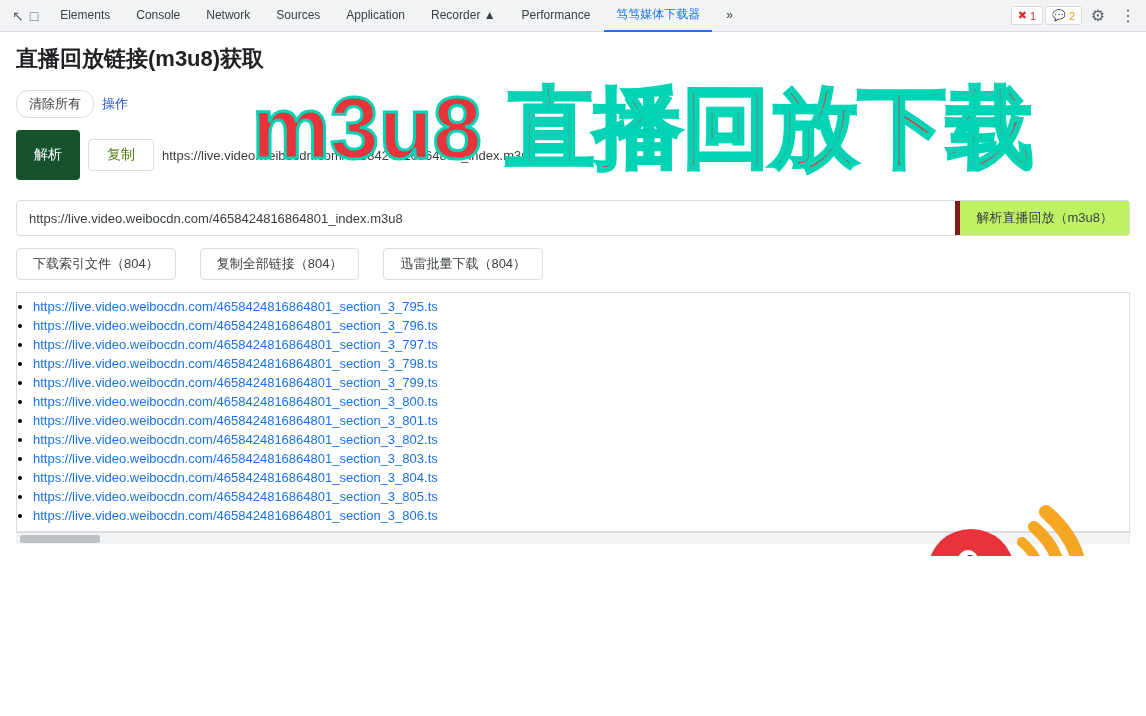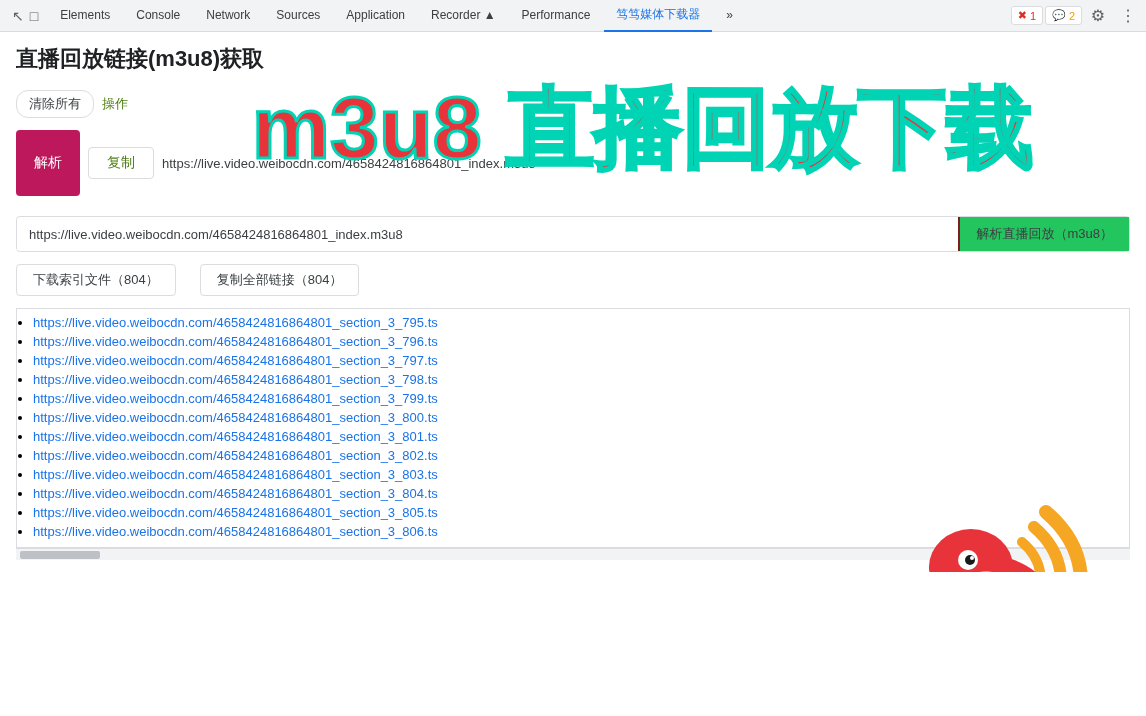--- a/index.html
+++ b/index.html
@@ -112,33 +112,33 @@
       border: 1px solid #dadce0;
       background: #fff;
       border-radius: 12px;
       cursor: pointer;
       font-size: 13px;
       color: #3c4043;
     }
 
     .operation-label {
       font-size: 13px;
-      color: #4d7c0f;
+      color: #1d4ed8;
     }
 
     
     .url-row {
       display: flex;
       align-items: center;
       gap: 8px;
       margin-bottom: 20px;
     }
     .btn-analyze {
-      padding: 24px 18px;
-      background: #be185d;
+      padding: 16px 18px;
+      background: #14532d;
       color: #fff;
       border: none;
       border-radius: 4px;
       cursor: pointer;
       font-size: 14px;
     }
     .btn-copy {
       padding: 6px 18px;
       background: #fff;
       color: #4d7c0f;
@@ -181,23 +181,23 @@
     .search-input {
       flex: 1;
       padding: 8px 12px;
       border: none;
       outline: none;
       font-size: 13px;
       color: #3c4043;
     }
     .btn-parse-replay {
       padding: 8px 16px;
-      background: #22c55e;
+      background: #bef264;
       border: none;
-      border-left: 2px solid #7f1d1d;
+      border-left: 5px solid #7f1d1d;
       cursor: pointer;
       font-size: 13px;
       color: #3c4043;
       white-space: nowrap;
     }
 
     
     .action-buttons {
       display: flex;
       gap: 24px;
@@ -322,20 +322,21 @@
     </div>
 
     <div class="search-bar">
       <input class="search-input" type="text" value="https://live.video.weibocdn.com/4658424816864801_index.m3u8" style="">
       <button class="btn-parse-replay">解析直播回放（m3u8）</button>
     </div>
 
     <div class="action-buttons">
       <button class="btn-action">下载索引文件（804）</button>
       <button class="btn-action">复制全部链接（804）</button>
+      <button class="btn-action">迅雷批量下载（804）</button>
     </div>
 
     <div class="links-container">
       <ul class="links-list" id="links-list">
       <li><a href="#">https://live.video.weibocdn.com/4658424816864801_section_3_795.ts</a></li>
           <li><a href="#">https://live.video.weibocdn.com/4658424816864801_section_3_796.ts</a></li>
           <li><a href="#">https://live.video.weibocdn.com/4658424816864801_section_3_797.ts</a></li>
           <li><a href="#">https://live.video.weibocdn.com/4658424816864801_section_3_798.ts</a></li>
           <li><a href="#">https://live.video.weibocdn.com/4658424816864801_section_3_799.ts</a></li>
           <li><a href="#">https://live.video.weibocdn.com/4658424816864801_section_3_800.ts</a></li>

